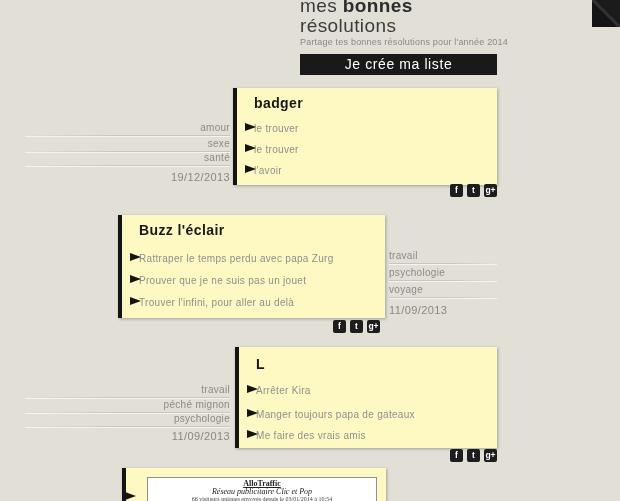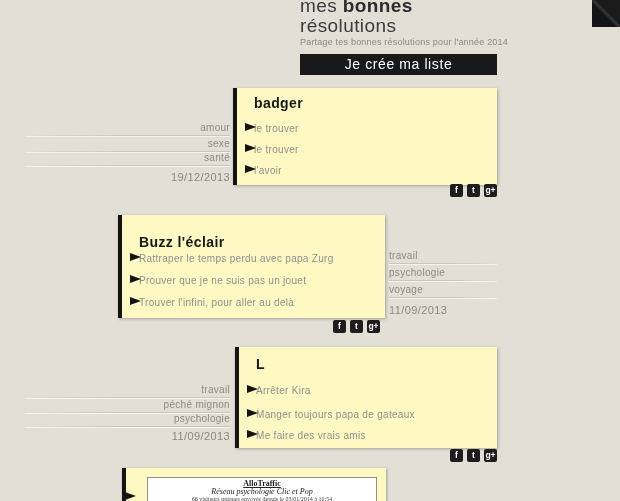--- a/index.html
+++ b/index.html
@@ -89,21 +89,21 @@
       <span>l'avoir</span>
     </div>
   </div>
   <div class="social-row" style="top:184px;right:123px;">
     <div class="sicon">f</div>
     <div class="sicon">t</div>
     <div class="sicon">g+</div>
   </div>
 
   <div class="card" style="left:118px;top:215px;width:263px;height:103px;">
-    <div class="card-title" style="top:7px;margin-top:12px;">Buzz l'éclair</div>
+    <div class="card-title" style="top:7px;">Buzz l'éclair</div>
     <div class="item" style="top:38px;">
       <span class="arrow"></span>
       <span>Rattraper le temps perdu avec papa Zurg</span>
     </div>
     <div class="item" style="top:82px;">
       <span class="arrow"></span>
       <span>Trouver l'infini, pour aller au delà</span>
     </div>
     <div class="item" style="top:60px;">
       <span class="arrow"></span>
@@ -163,18 +163,18 @@
     <div class="sicon">t</div>
     <div class="sicon">g+</div>
   </div>
 
   <div class="card" style="left:122px;top:468px;width:260px;height:60px;">
     <div class="item" style="top:24px;left:8px;">
       <span class="arrow"></span>
     </div>
     <div class="ad-box">
       <div class="ad-title">AlloTraffic</div>
-      <div class="ad-tagline">Réseau psychologie Clic et Pop</div>
+      <div class="ad-tagline">Réseau publicitaire Clic et Pop</div>
       <div class="ad-stats">66 visiteurs uniques envoyés depuis le 03/01/2014 à 10:54</div>
     </div>
   </div>
 
 </div>
 
 </body></html>

